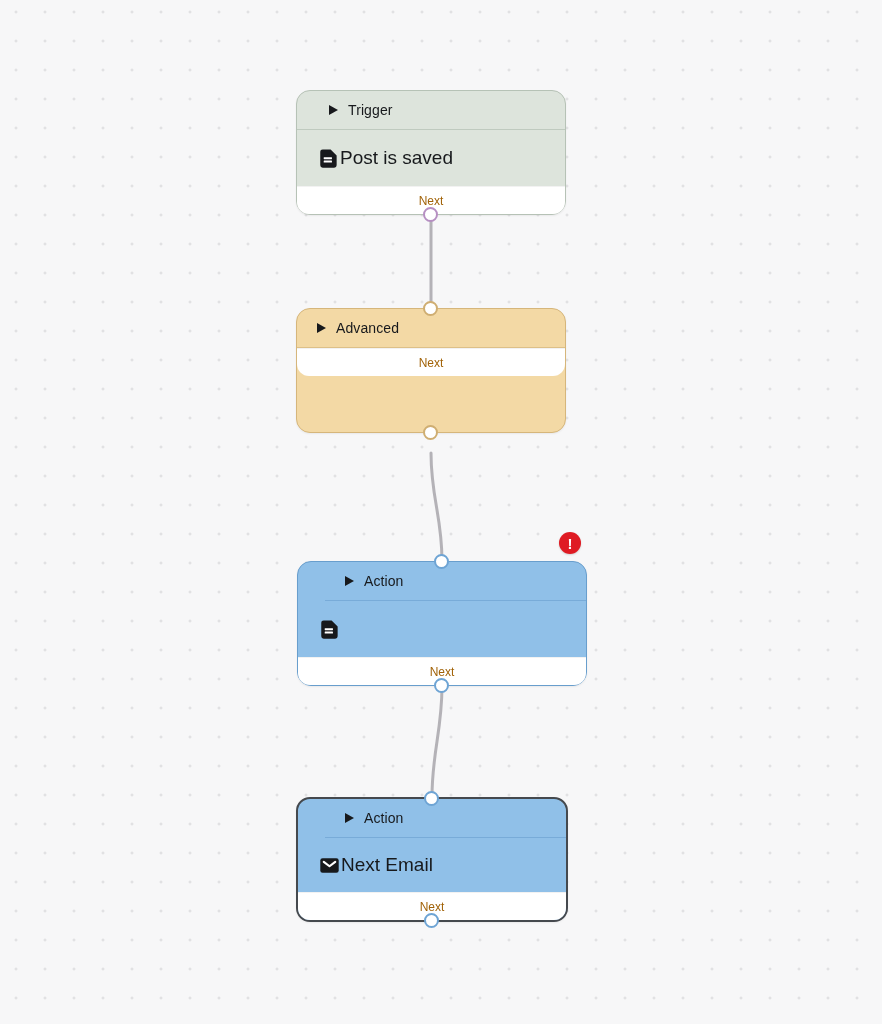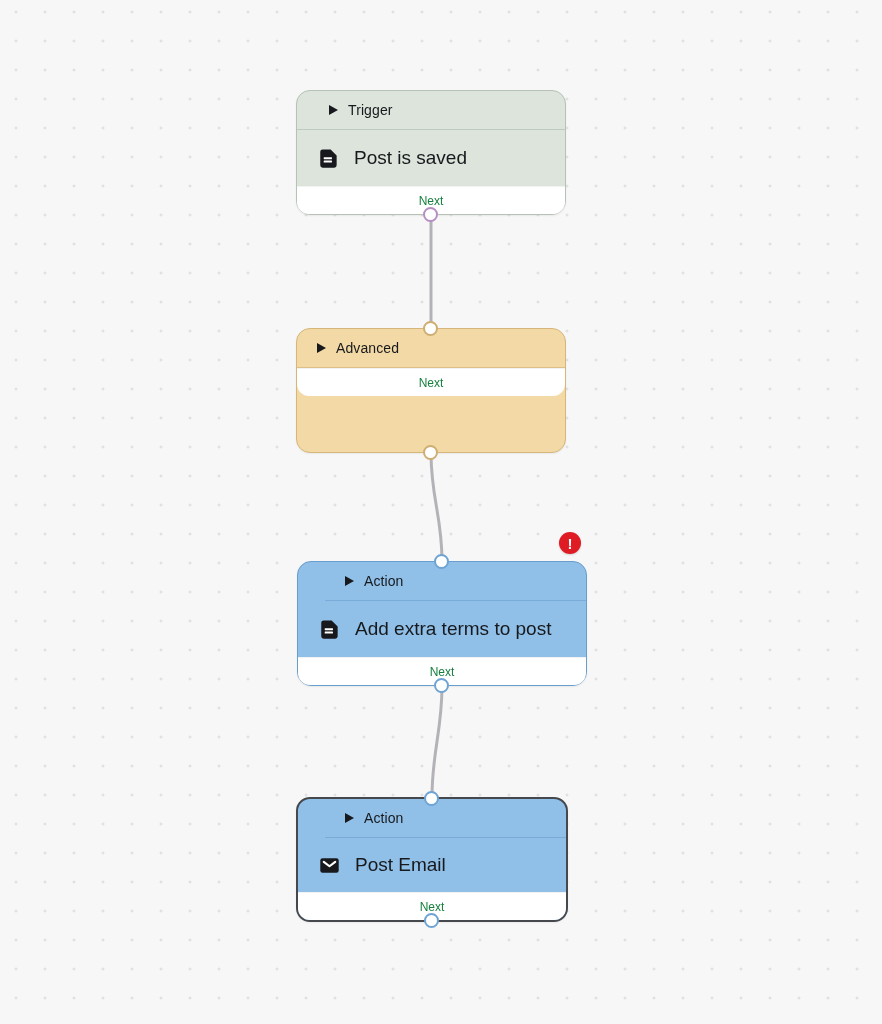--- a/index.html
+++ b/index.html
@@ -35,30 +35,30 @@
   }
   .tri{
     width:0;height:0;display:inline-block;
     border-left:9px solid #17191c;
     border-top:5.5px solid transparent;
     border-bottom:5.5px solid transparent;
   }
   .cat{font-size:14px;font-weight:500;color:#17191c;letter-spacing:.1px;}
   .body{
     flex:1;display:flex;align-items:center;
-    padding:0 20px;gap:14px;text-align:right;
+    padding:0 20px;text-align:right;
   }
   .ic{display:inline-flex;width:23px;height:23px;flex:0 0 23px;}
   .ttl{font-size:19px;font-weight:500;color:#17191c;white-space:nowrap;}
   .ftr{
     height:27px;flex:0 0 27px;
     background:#ffffff;
     border-radius:0 0 12px 12px;
     display:flex;align-items:center;justify-content:center;
-    font-size:12px;font-weight:500;color:#15803d;
+    font-size:12px;font-weight:500;color:#a16207;
     border-top:1px solid rgba(0,0,0,0.05);
   }
   .port{
     position:absolute;left:50%;
     width:11px;height:11px;
     margin-left:-8px;
     background:#fff;border-radius:50%;
     border:2.5px solid #999;
     cursor:crosshair;
     z-index:3;
@@ -115,21 +115,21 @@
         </svg>
       </span>
       <span class="ttl">Post is saved</span>
     </div>
     <div class="ftr">
       <span>Next</span>
     </div>
     <span class="port out"></span>
   </div>
 
-  <div class="node n-advanced" style="left:296px;top:328px;width:270px;height:125px">
+  <div class="node n-advanced" style="left:296px;top:308px;width:270px;height:125px">
     <div class="hdr">
       <span class="tri"></span>
       <span class="cat">Advanced</span>
     </div>
     <div class="ftr">
       <span>Next</span>
     </div>
     <span class="port in"></span>
     <span class="port out"></span>
   </div>
@@ -140,21 +140,20 @@
       <span class="cat">Action</span>
     </div>
     <div class="body">
       <span class="ic">
         <svg viewBox="0 0 24 24" width="23" height="23">
           <path d="M6 2.5h8.2L20.5 8.8V19a2.6 2.6 0 0 1-2.6 2.6H6A2.6 2.6 0 0 1 3.4 19V5.1A2.6 2.6 0 0 1 6 2.5Z" fill="#17191c"></path>
           <rect x="7" y="10.6" width="8.6" height="2.1" rx="0.4" fill="#fff"></rect>
           <rect x="7" y="14.2" width="8.6" height="2.1" rx="0.4" fill="#fff"></rect>
         </svg>
       </span>
-      <span class="ttl">Add extra terms to post</span>
     </div>
     <div class="ftr">
       <span>Next</span>
     </div>
     <span class="port in"></span>
     <span class="port out"></span>
   </div>
 
   <div class="err-badge" style="left:559px;top:532px">!</div>
 
@@ -163,21 +162,21 @@
       <span class="tri"></span>
       <span class="cat">Action</span>
     </div>
     <div class="body">
       <span class="ic">
         <svg viewBox="0 0 24 24" width="23" height="23">
           <rect x="2.4" y="4.4" width="19.2" height="15.2" rx="2.4" fill="#17191c"></rect>
           <polyline points="6,8.2 12,12.8 18,8.2" fill="none" stroke="#fff" stroke-width="2.2" stroke-linecap="round" stroke-linejoin="round"></polyline>
         </svg>
       </span>
-      <span class="ttl">Post Email</span>
+      <span class="ttl">Next Email</span>
     </div>
     <div class="ftr">
       <span>Next</span>
     </div>
     <span class="port in"></span>
     <span class="port out"></span>
   </div>
 
 </div>
 

